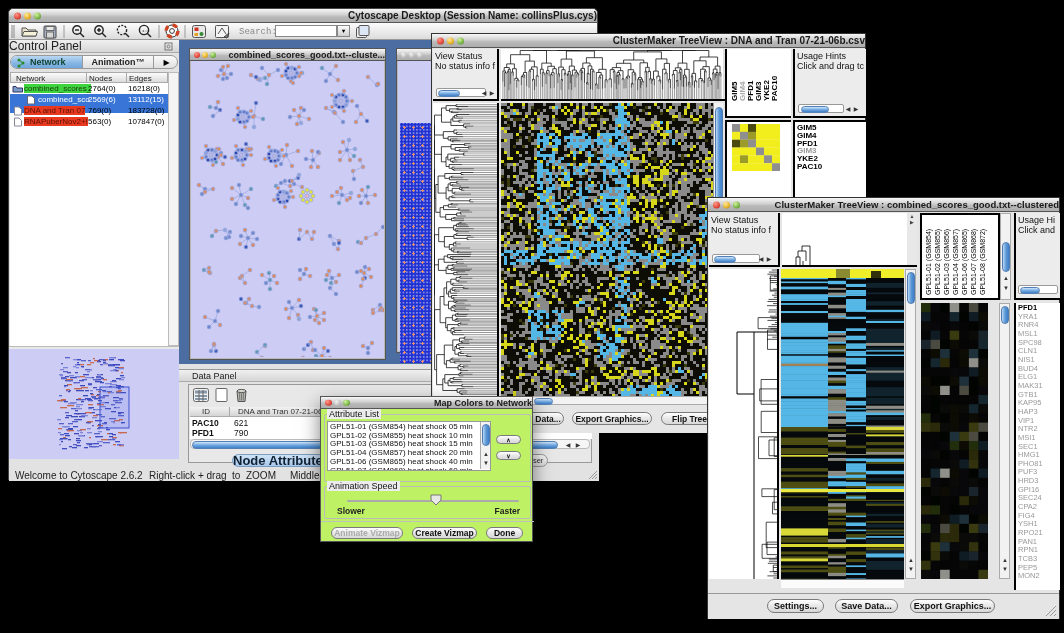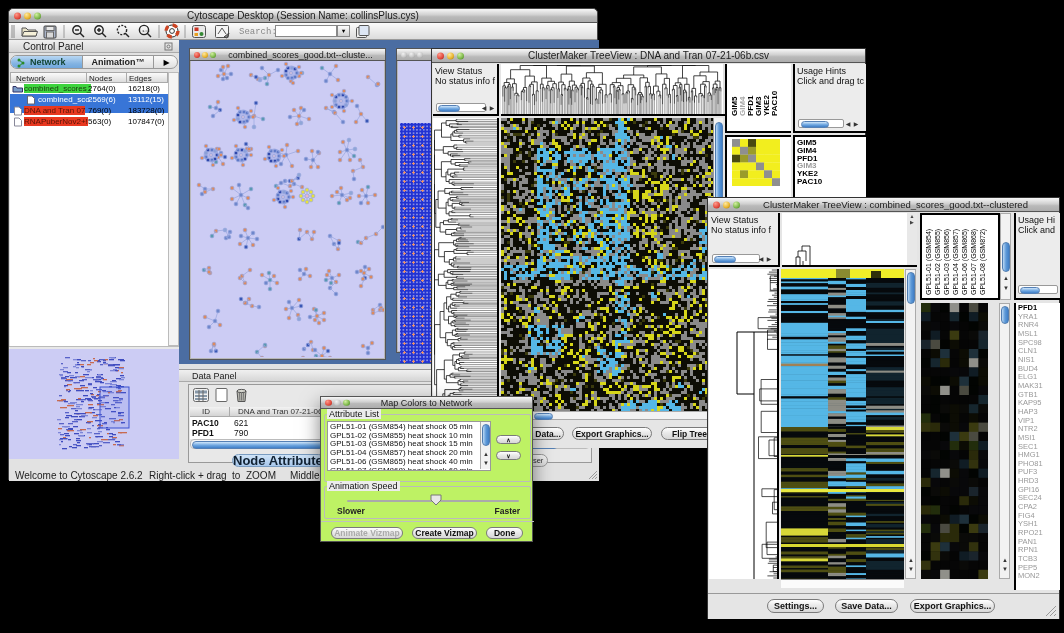--- a/index.html
+++ b/index.html
@@ -1,20 +1,20 @@
 <!DOCTYPE html>
 <html><head><meta charset="utf-8">
 <style>
 * { margin:0; padding:0; box-sizing:border-box; }
 html,body { width:1064px; height:633px; background:#000; overflow:hidden;
   font-family:"Liberation Sans",sans-serif; position:relative; }
 .abs { position:absolute; }
 .tbar { background:linear-gradient(#f7f7f7,#d0d0d0 45%,#b9b9b9 60%,#adadad);
-  border-bottom:1px solid #555; color:#1a1a1a; font-weight:normal;
-  text-align:center; overflow:hidden; white-space:nowrap; }
+  border-bottom:1px solid #555; color:#1a1a1a; font-weight:bold;
+  text-align:right; overflow:hidden; white-space:nowrap; }
 .lights { position:absolute; top:50%; transform:translateY(-50%); display:flex; gap:3px; }
 .lt { width:7px; height:7px; border-radius:50%; }
 .lt.r { background:radial-gradient(circle at 35% 30%,#ff9a8a,#e1483c 60%,#9c1f14); }
 .lt.y { background:radial-gradient(circle at 35% 30%,#ffe9a0,#e8b32a 60%,#9a6d0d); }
 .lt.g { background:radial-gradient(circle at 35% 30%,#d2f0a0,#7ab648 60%,#3f7116); }
 .lt.i { background:radial-gradient(circle at 35% 30%,#f2f2f2,#c3c3c3 60%,#909090); }
 .btn { position:absolute; background:linear-gradient(#ffffff,#e9e9e9 45%,#d7d7d7);
   border:1px solid #7a7a7a; border-radius:9px; text-align:center;
   font-weight:bold; color:#111; }
 .pane { position:absolute; background:#fff; overflow:hidden; }
@@ -91,21 +91,21 @@
     <div class="abs" style="left:328px;top:2px;width:13px;height:12px;background:linear-gradient(#fdfdfd,#d0d0d0);border:1px solid #888;font-size:6px;text-align:center;line-height:12px;">▼</div>
     <svg width="20" height="17" style="position:absolute;left:345px">
         <g transform="translate(2,2)">
           <rect x="0.5" y="2.5" width="10" height="10" rx="1" fill="#eee" stroke="#555"></rect>
           <rect x="3" y="0.5" width="10" height="10" rx="1" fill="#dde6f4" stroke="#555"></rect>
         </g>
       </svg>
   </div>
 
   <div class="abs" style="left:0;top:31px;width:170px;height:441px;background:#e2e2e2;">
-    <div class="abs" style="left:0;top:0;width:100%;height:13px;background:linear-gradient(#f0f0f0,#d6d6d6);border-bottom:1px solid #aaa;font-size:10px;color:#222;line-height:13px;padding-left:14px;">Control Panel
+    <div class="abs" style="left:0;top:0;width:100%;height:13px;background:linear-gradient(#f0f0f0,#d6d6d6);border-bottom:1px solid #aaa;font-size:12px;color:#222;line-height:13px;padding-left:0;">Control Panel
       <svg width="10" height="10" style="position:absolute;right:5px;top:2px">
           <rect x="1" y="1" width="7" height="7" fill="none" stroke="#777"></rect>
           <circle cx="4.5" cy="4.5" r="1.5" fill="none" stroke="#777"></circle>
         </svg>
     </div>
 
     <div class="abs" style="left:1px;top:15px;width:168px;height:14px;background:linear-gradient(#fbfbfb,#dfdfdf);border:1px solid #999;border-radius:7px;overflow:hidden;">
       <div class="abs" style="left:0;top:0;width:72px;height:14px;background:linear-gradient(#b8d7f3,#82b3e2 55%,#6aa2da);border-right:1px solid #999;font-size:9px;font-weight:bold;color:#143;line-height:13px;text-align:center;">&nbsp;Network</div>
       <svg width="8" height="10" style="position:absolute;left:6px;top:2px">
           <circle cx="2" cy="2" r="1.5" fill="#2a8a2a"></circle>
@@ -1259,21 +1259,21 @@
     <svg width="10" height="10" style="position:absolute;right:1px;bottom:1px">
         <g stroke="#999">
           <line x1="1" y1="9" x2="9" y2="1"></line>
           <line x1="4" y1="9" x2="9" y2="4"></line>
           <line x1="7" y1="9" x2="9" y2="7"></line>
         </g>
       </svg>
   </div>
 </div>
 
-<div class="abs" style="left:431px;top:33px;width:435px;height:400px;background:#e5e5e5;border:1px solid #333;margin-top:15px;">
+<div class="abs" style="left:431px;top:33px;width:435px;height:400px;background:#e5e5e5;border:1px solid #333;">
   <div class="tbar abs" style="left:0;top:0;width:100%;height:14px;font-size:10px;line-height:14px;">ClusterMaker TreeView : DNA and Tran 07-21-06b.csv
     <div class="lights" style="left:5px;">
         <div class="lt r"></div>
         <div class="lt y"></div>
         <div class="lt g"></div>
       </div>
   </div>
   <div class="abs" style="left:1px;top:15px;width:66px;height:52px;background:#ececec;border-right:2px solid #000;border-bottom:2px solid #000;font-size:9px;color:#111;">
     <div style="padding:2px 0 0 2px;">View Status</div>
     <div style="padding:0 0 0 2px;">No status info f</div>

